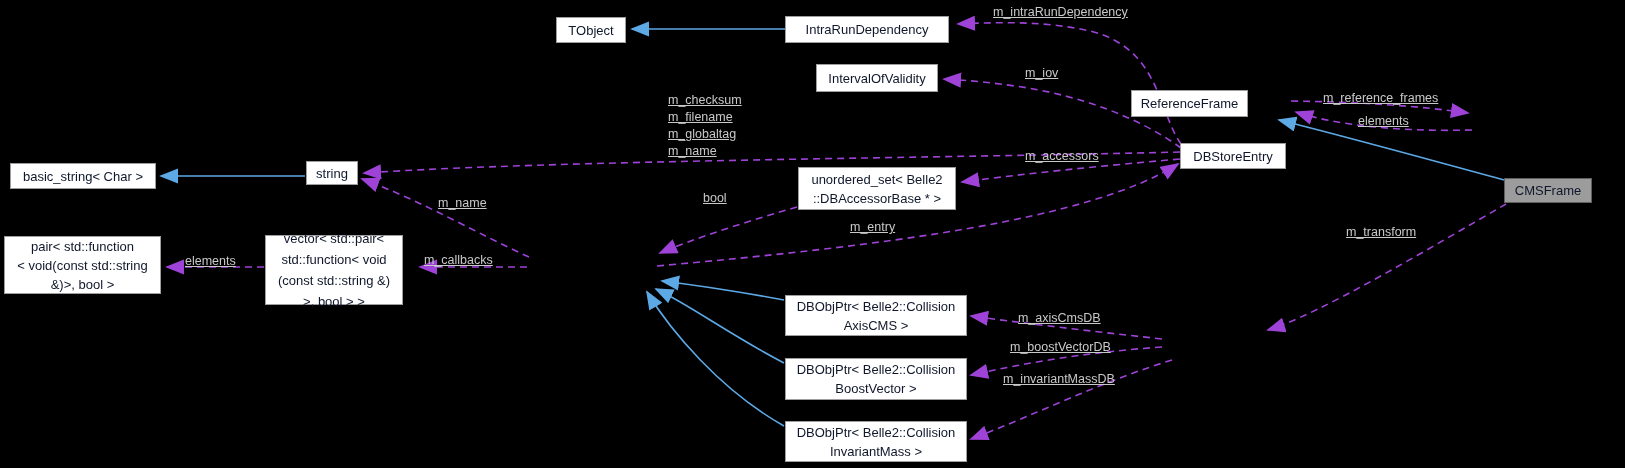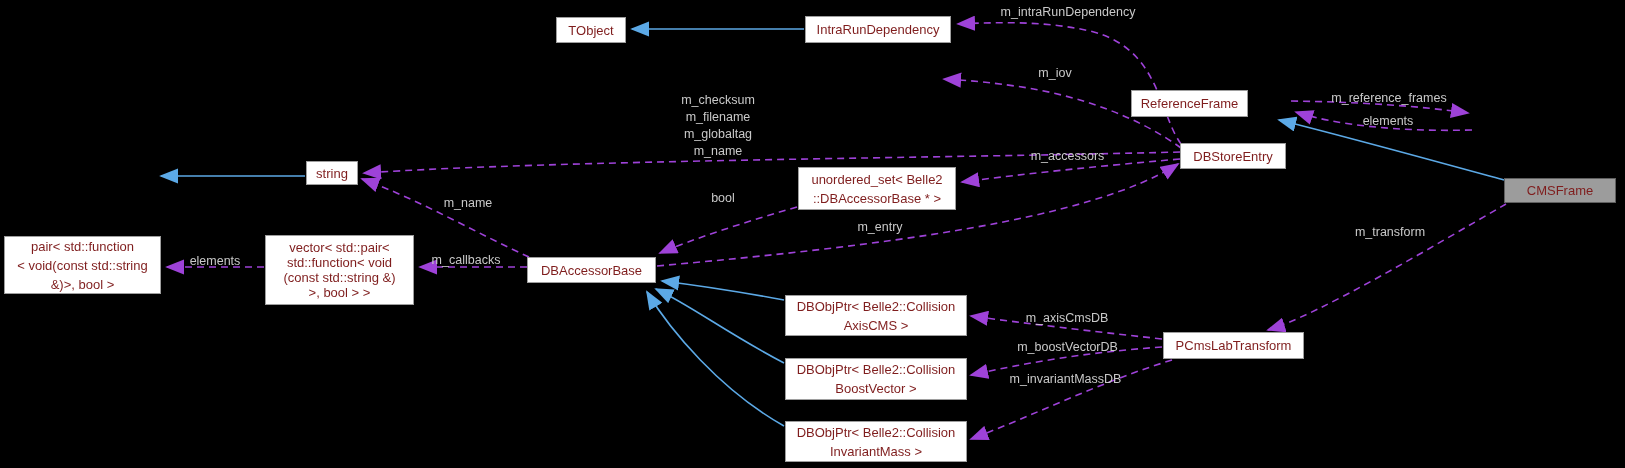--- a/index.html
+++ b/index.html
@@ -5,27 +5,27 @@
   html,body{margin:0;padding:0;background:#000;}
   #canvas{
     position:relative;width:1625px;height:468px;background:#000;overflow:hidden;
     font-family:"Liberation Sans","DejaVu Sans",sans-serif;
   }
   #edges{position:absolute;left:0;top:0;width:1625px;height:468px;}
   .node{
     position:absolute;box-sizing:border-box;
     background:#ffffff;border:1.5px solid #9e9e9e;
     display:flex;align-items:center;justify-content:center;
-    color:#7f1d1d;font-size:13px;line-height:19px;text-align:center;
+    color:#0f172a;font-size:13px;line-height:19px;text-align:center;
     white-space:pre-line;z-index:2;
   }
   .node.hl{background:#9c9c9c;border-color:#5f5f5f;}
   .elabel{
     position:absolute;color:#c9c9c9;font-size:12.5px;line-height:17px;
-    text-align:center;white-space:pre-line;z-index:3;
+    text-align:left;white-space:pre-line;z-index:3;text-decoration:underline;
   }
   .ep{stroke:#9e42d8;stroke-width:1.6;fill:none;stroke-dasharray:7 5;}
   .eb{stroke:#5ca9e6;stroke-width:1.6;fill:none;}
 </style>
 </head>
 <body>
 
 <div id="canvas">
 
   <svg id="edges" width="1625" height="468" viewBox="0 0 1625 468">
@@ -56,42 +56,42 @@
 
     <path class="eb" d="M 804,29 L 632,29" marker-end="url(#arrB)"></path>
     <path class="eb" d="M 305,176 L 161,176" marker-end="url(#arrB)"></path>
     <path class="eb" d="M 1504,180 C 1420,157 1340,135 1279,120" marker-end="url(#arrB)"></path>
     <path class="eb" d="M 784,300 C 735,291 695,285 662,281" marker-end="url(#arrB)"></path>
     <path class="eb" d="M 784,363 C 730,335 690,305 656,289" marker-end="url(#arrB)"></path>
     <path class="eb" d="M 784,426 C 720,390 670,330 647,292" marker-end="url(#arrB)"></path>
   </svg>
 
   <div class="node" style="left:556px;top:17px;width:70px;height:26px">TObject</div>
-  <div class="node" style="left:805px;top:16px;width:146px;height:27px">IntraRunDependency</div>
+  <div class="node" style="left:785px;top:16px;width:164px;height:27px">IntraRunDependency</div>
+  <div class="node" style="left:816px;top:64px;width:122px;height:28px">IntervalOfValidity</div>
   <div class="node" style="left:1131px;top:90px;width:117px;height:27px">ReferenceFrame</div>
   <div class="node" style="left:1180px;top:143px;width:106px;height:26px">DBStoreEntry</div>
-  <div class="node hl" style="left:1504px;top:178px;width:112px;height:25px">CMSFrame</div>
+  <div class="node hl" style="left:1504px;top:178px;width:88px;height:25px">CMSFrame</div>
+  <div class="node" style="left:10px;top:163px;width:146px;height:26px">basic_string&lt; Char &gt;</div>
   <div class="node" style="left:306px;top:161px;width:52px;height:24px">string</div>
   <div class="node" style="left:798px;top:167px;width:158px;height:43px">unordered_set&lt; Belle2
 ::DBAccessorBase * &gt;</div>
   <div class="node" style="left:4px;top:236px;width:157px;height:58px">pair&lt; std::function
 &lt; void(const std::string
 &amp;)&gt;, bool &gt;</div>
-  <div class="node" style="left:265px;top:235px;width:149px;height:70px;line-height:15px">vector&lt; std::pair&lt;
+  <div class="node" style="left:265px;top:235px;width:138px;height:70px;line-height:21px">vector&lt; std::pair&lt;
 std::function&lt; void
 (const std::string &amp;)
 &gt;, bool &gt; &gt;</div>
-  <div class="node" style="left:527px;top:257px;width:129px;height:26px">DBAccessorBase</div>
   <div class="node" style="left:785px;top:295px;width:182px;height:41px">DBObjPtr&lt; Belle2::Collision
 AxisCMS &gt;</div>
   <div class="node" style="left:785px;top:358px;width:182px;height:42px">DBObjPtr&lt; Belle2::Collision
 BoostVector &gt;</div>
   <div class="node" style="left:785px;top:421px;width:182px;height:41px">DBObjPtr&lt; Belle2::Collision
 InvariantMass &gt;</div>
-  <div class="node" style="left:1163px;top:332px;width:141px;height:27px">PCmsLabTransform</div>
 
   <div class="elabel" style="left:993px;top:4px;width:150px">m_intraRunDependency</div>
   <div class="elabel" style="left:1025px;top:65px;width:60px">m_iov</div>
   <div class="elabel" style="left:1323px;top:90px;width:132px">m_reference_frames</div>
   <div class="elabel" style="left:1358px;top:113px;width:60px">elements</div>
   <div class="elabel" style="left:668px;top:92px;width:100px">m_checksum
 m_filename
 m_globaltag
 m_name</div>
   <div class="elabel" style="left:1025px;top:148px;width:85px">m_accessors</div>

